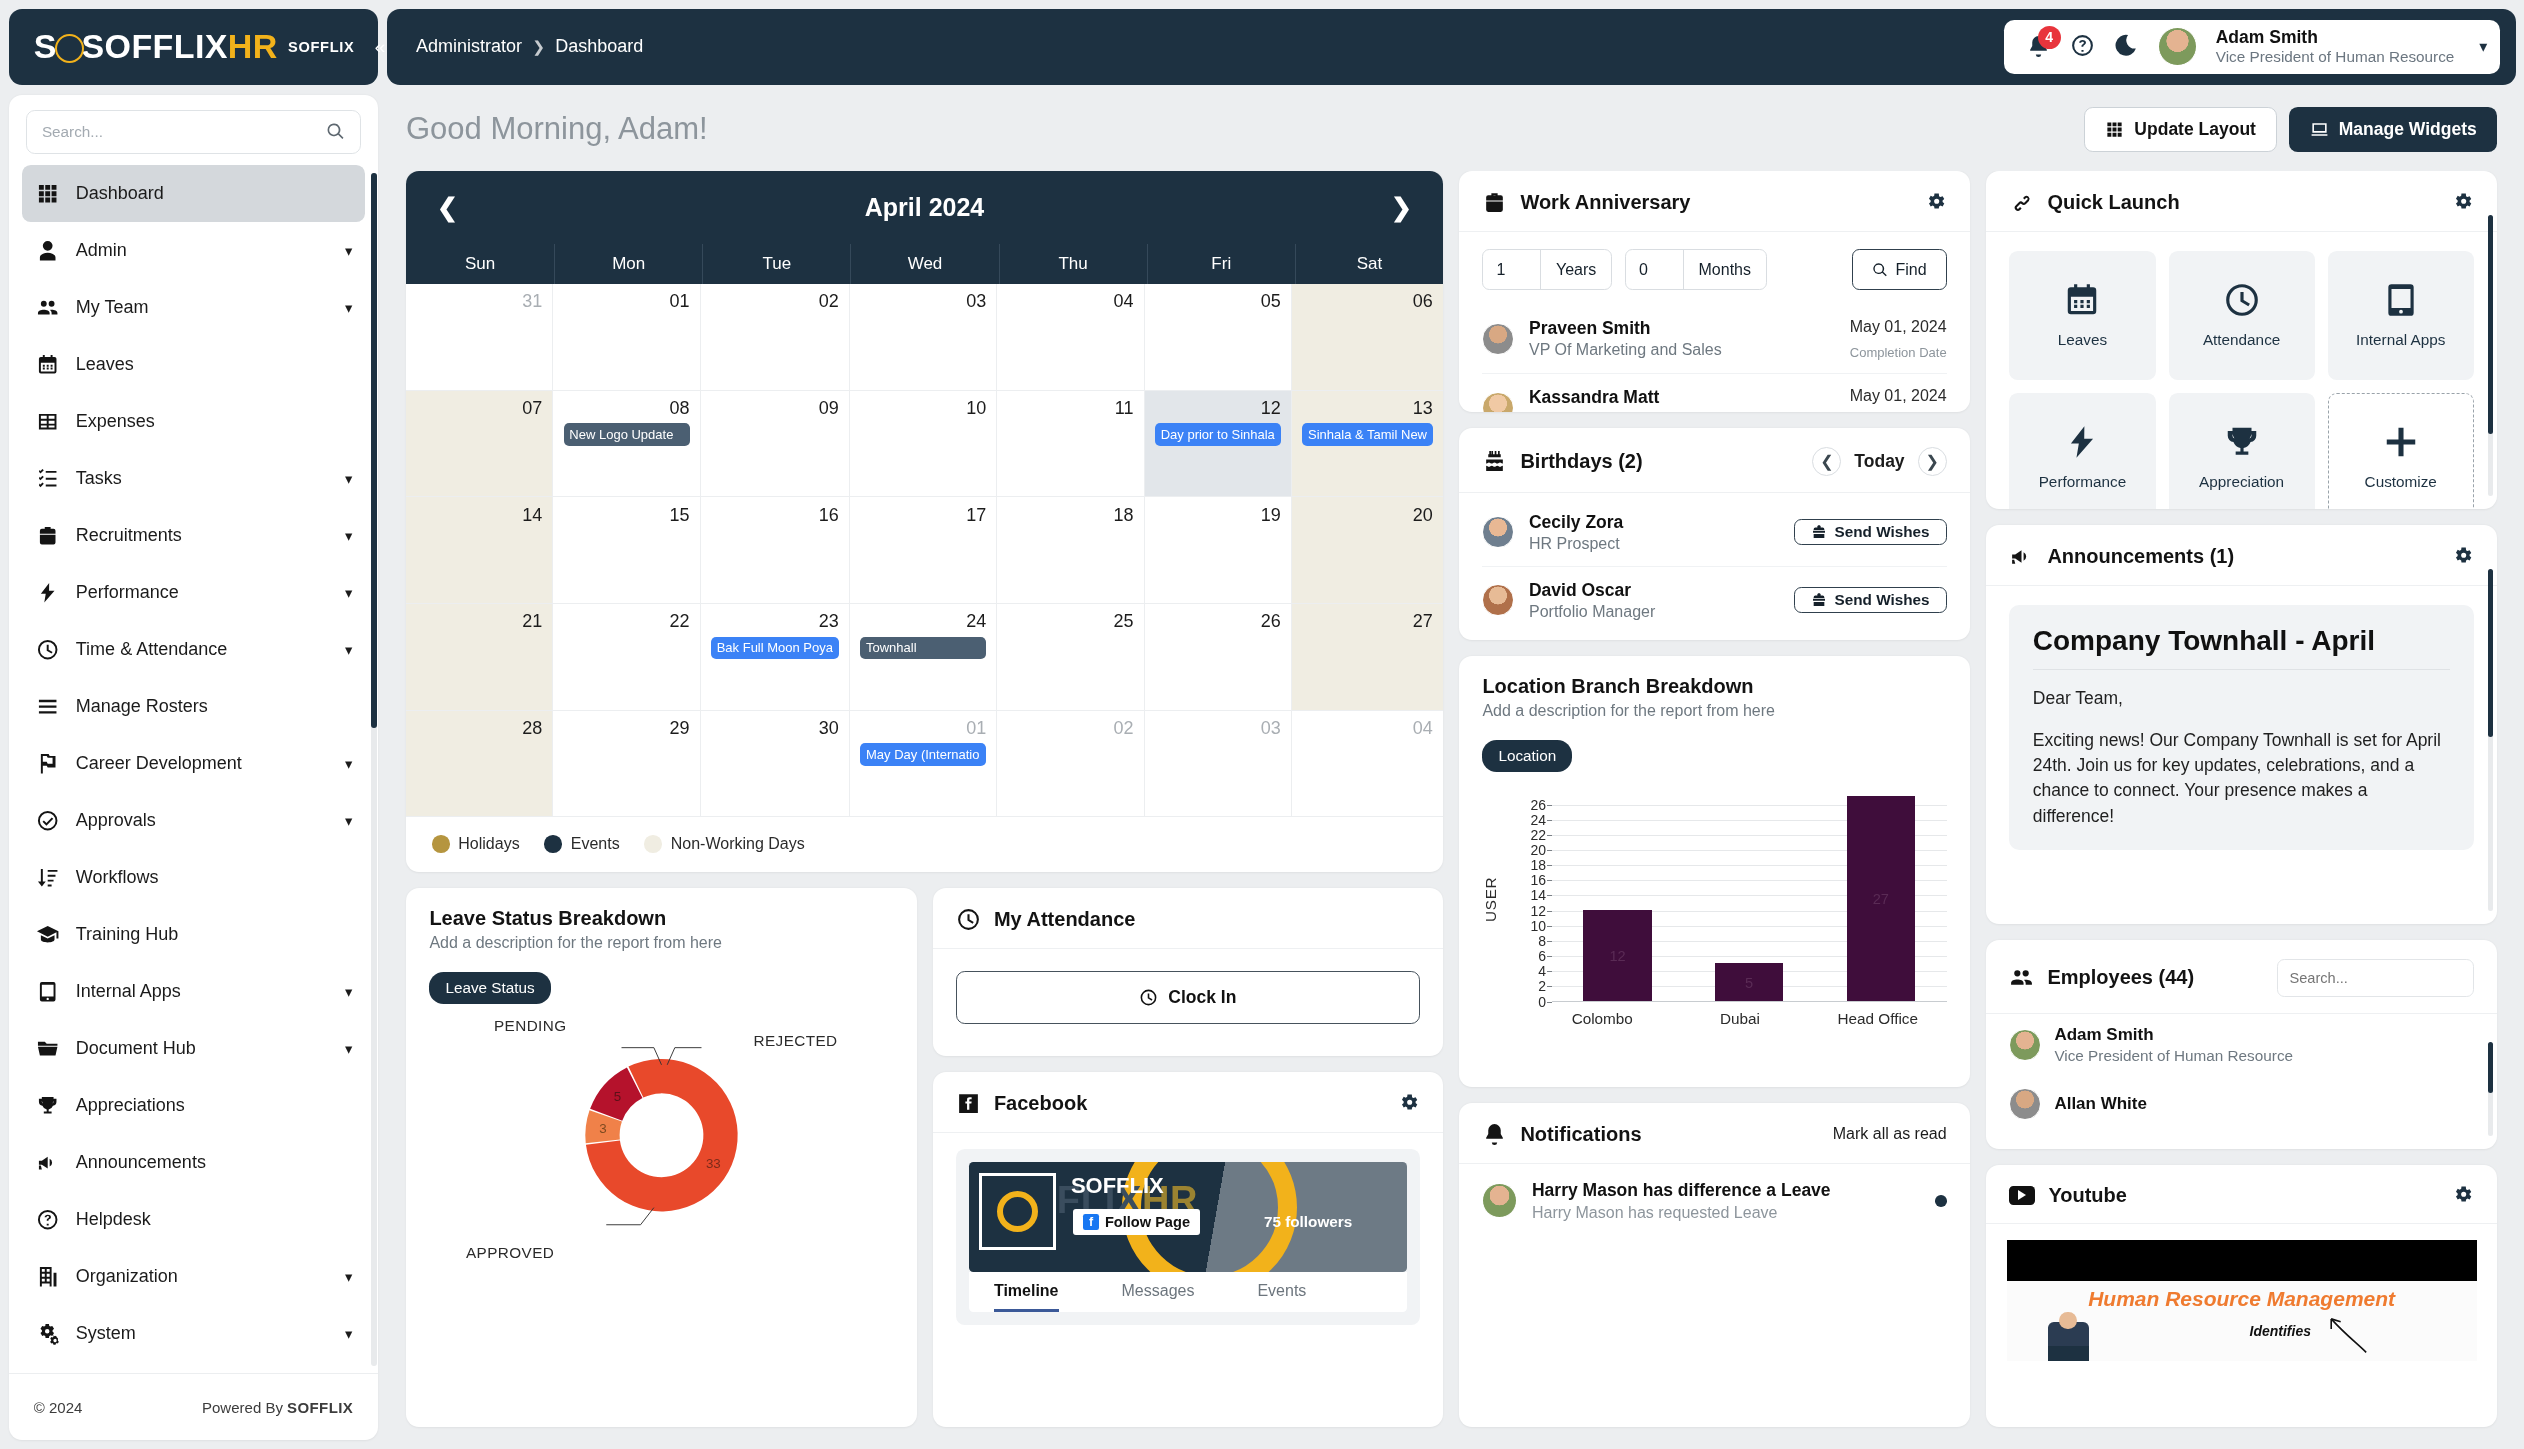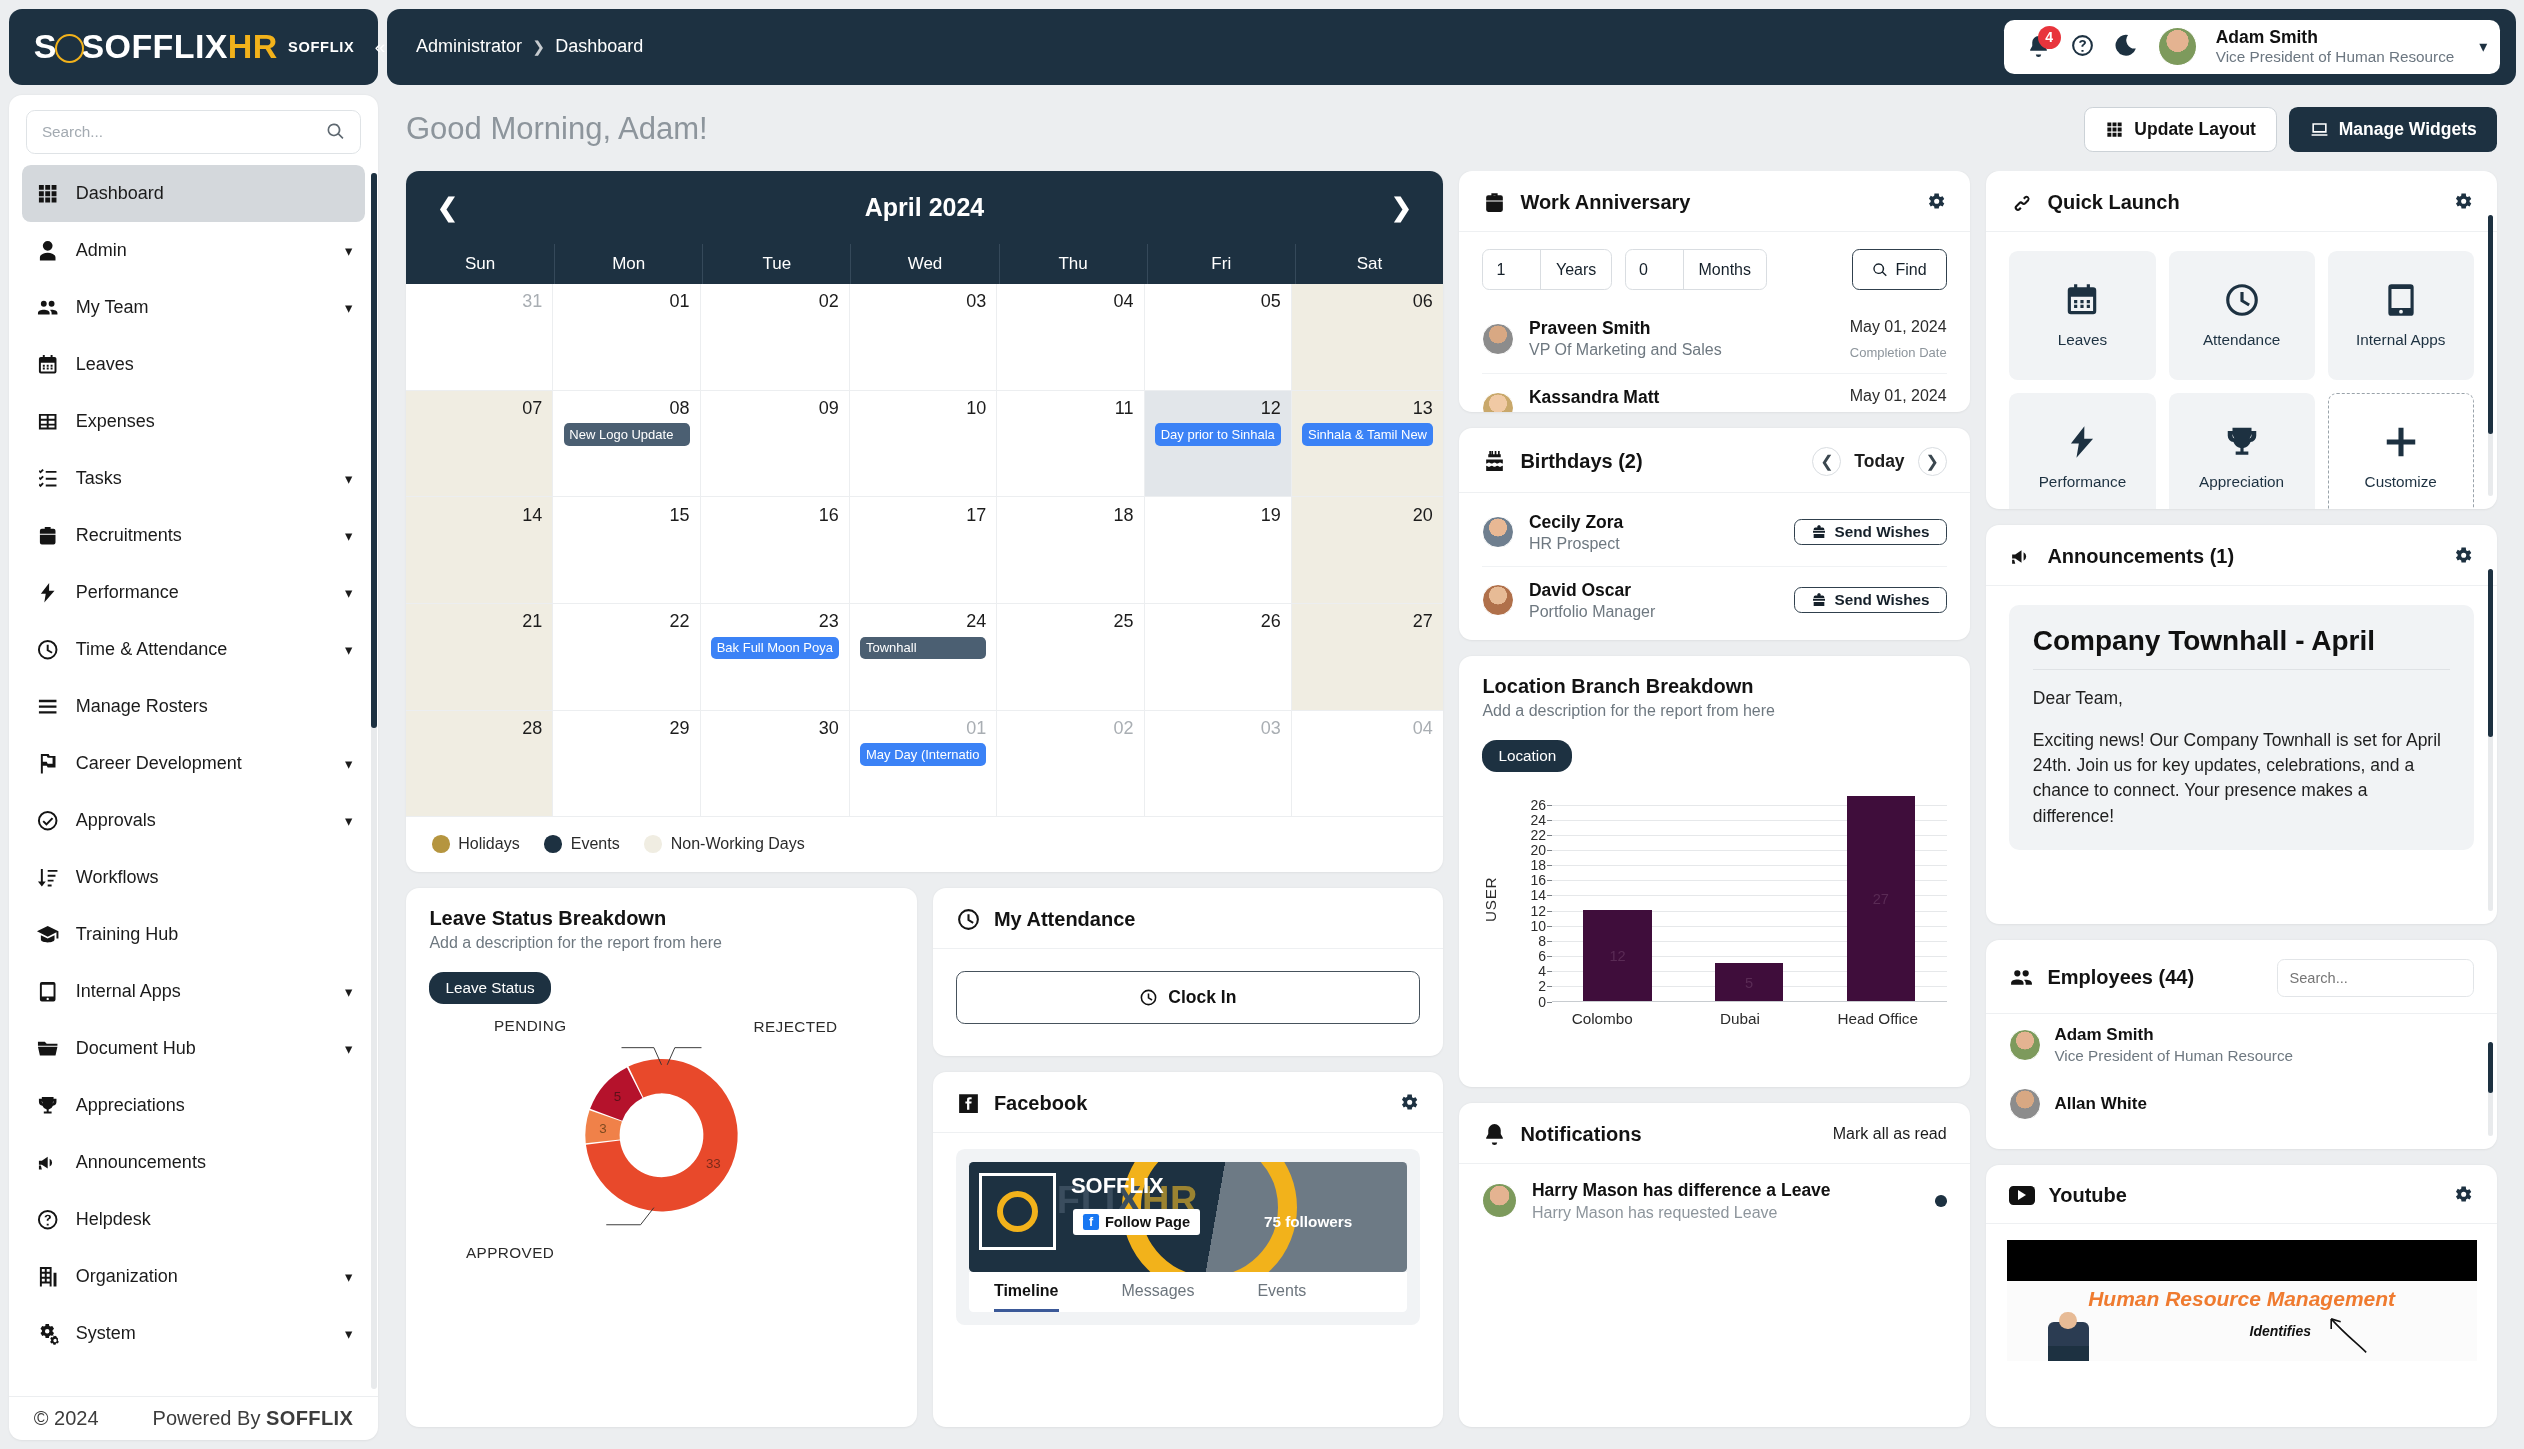--- a/index.html
+++ b/index.html
@@ -49,22 +49,22 @@
   .nav-item {
     display:flex; align-items:center; height: 57px; padding: 0 13px;
     border-radius: 8.8px; cursor: pointer; gap: 16px;
   }
   .nav-item.active { background:#d4d8dc; }
   .nav-ico { width: 25px; display:flex; align-items:center; justify-content:center; flex:0 0 25px; color:#141414; }
   .nav-ico svg { width: 23.4px; height: 23.4px; fill: #141414; }
   .nav-label { font-size: 18px; color:#1b1b1b; }
   .nav-chev { margin-left:auto; font-size: 14.6px; color:#1b1b1b; }
   .side-foot {
-    border-top: 0.7px solid #eceef0; height: 44px; display:flex; align-items:center;
-    justify-content: space-between; padding: 0 25px; font-size: 20px; color:#3c3c3c;
+    border-top: 0.7px solid #eceef0; height: 67px; display:flex; align-items:center;
+    justify-content: space-between; padding: 0 25px; font-size: 15px; color:#3c3c3c;
   }
   .side-foot b { letter-spacing:0.4px; }
 
   
   .main { flex:1; padding: 8.8px 8.8px 8.8px 0; display:flex; flex-direction:column; min-width:0; }
   .topbar {
     background:#1d3141; border-radius: 13px; height: 76px;
     display:flex; align-items:center; padding: 0 16px 0 29px; gap: 14.6px;
   }
   .crumb { color:#fff; font-size: 18px; display:flex; align-items:center; gap:10.2px; }
@@ -711,21 +711,21 @@
 
         <div class="row2">
           <div class="card">
             <div class="rep-head">
               <div class="rep-title">Leave Status Breakdown</div>
               <div class="rep-sub">Add a description for the report from here</div>
             </div>
             <span class="pill">Leave Status</span>
             <div class="donut-wrap">
               <span class="lab" style="left:88px;top:13px;">PENDING</span>
-              <span class="lab" style="right:79px;top:14px;">REJECTED</span>
+              <span class="lab" style="right:79px;top:28px;">REJECTED</span>
               <span class="lab" style="left:60px;bottom:-22px;">APPROVED</span>
               <svg width="307" height="219" viewBox="0 0 300 230">
                 <g transform="translate(150,120)">
                   <path id="segAppr" fill="#e8492b" d="M -34.681986155068 -72.09132982779325 A 80 80 0 1 1 -79.36297202481121 10.075647442672484 L -43.64963461364617 5.541606093469866 A 44 44 0 1 0 -19.0750923852874 -39.650231405286284 Z"></path>
                   <path id="segPend" fill="#f08149" d="M -79.57113431018273 8.27251984529876 A 80 80 0 0 1 -75.5931266763669 -26.185476877283477 L -41.57621967200179 -14.402012282505911 A 44 44 0 0 0 -43.7641238706005 4.549885914914318 Z"></path>
                   <path id="segRej" fill="#b5122c" d="M -74.97959106161504 -27.89374346037078 A 80 80 0 0 1 -36.308619382669974 -71.28593240271465 L -19.969740660468485 -39.20726282149305 A 44 44 0 0 0 -41.23877508388827 -15.341558903203927 Z"></path>
                   <text id="tAppr" text-anchor="middle" font-size="14" fill="#7d2a1a" font-family="Liberation Sans, sans-serif" x="54.46775955647843" y="34.6186287477603">33</text>
                   <text id="tPend" text-anchor="middle" font-size="14" fill="#7d4a20" font-family="Liberation Sans, sans-serif" x="-61.590929565099856" y="-2.110372374700808">3</text>
                   <text id="tRej" text-anchor="middle" font-size="14" fill="#5d1018" font-family="Liberation Sans, sans-serif" x="-46.28629973994171" y="-36.25019341026502">5</text>
                 </g>

